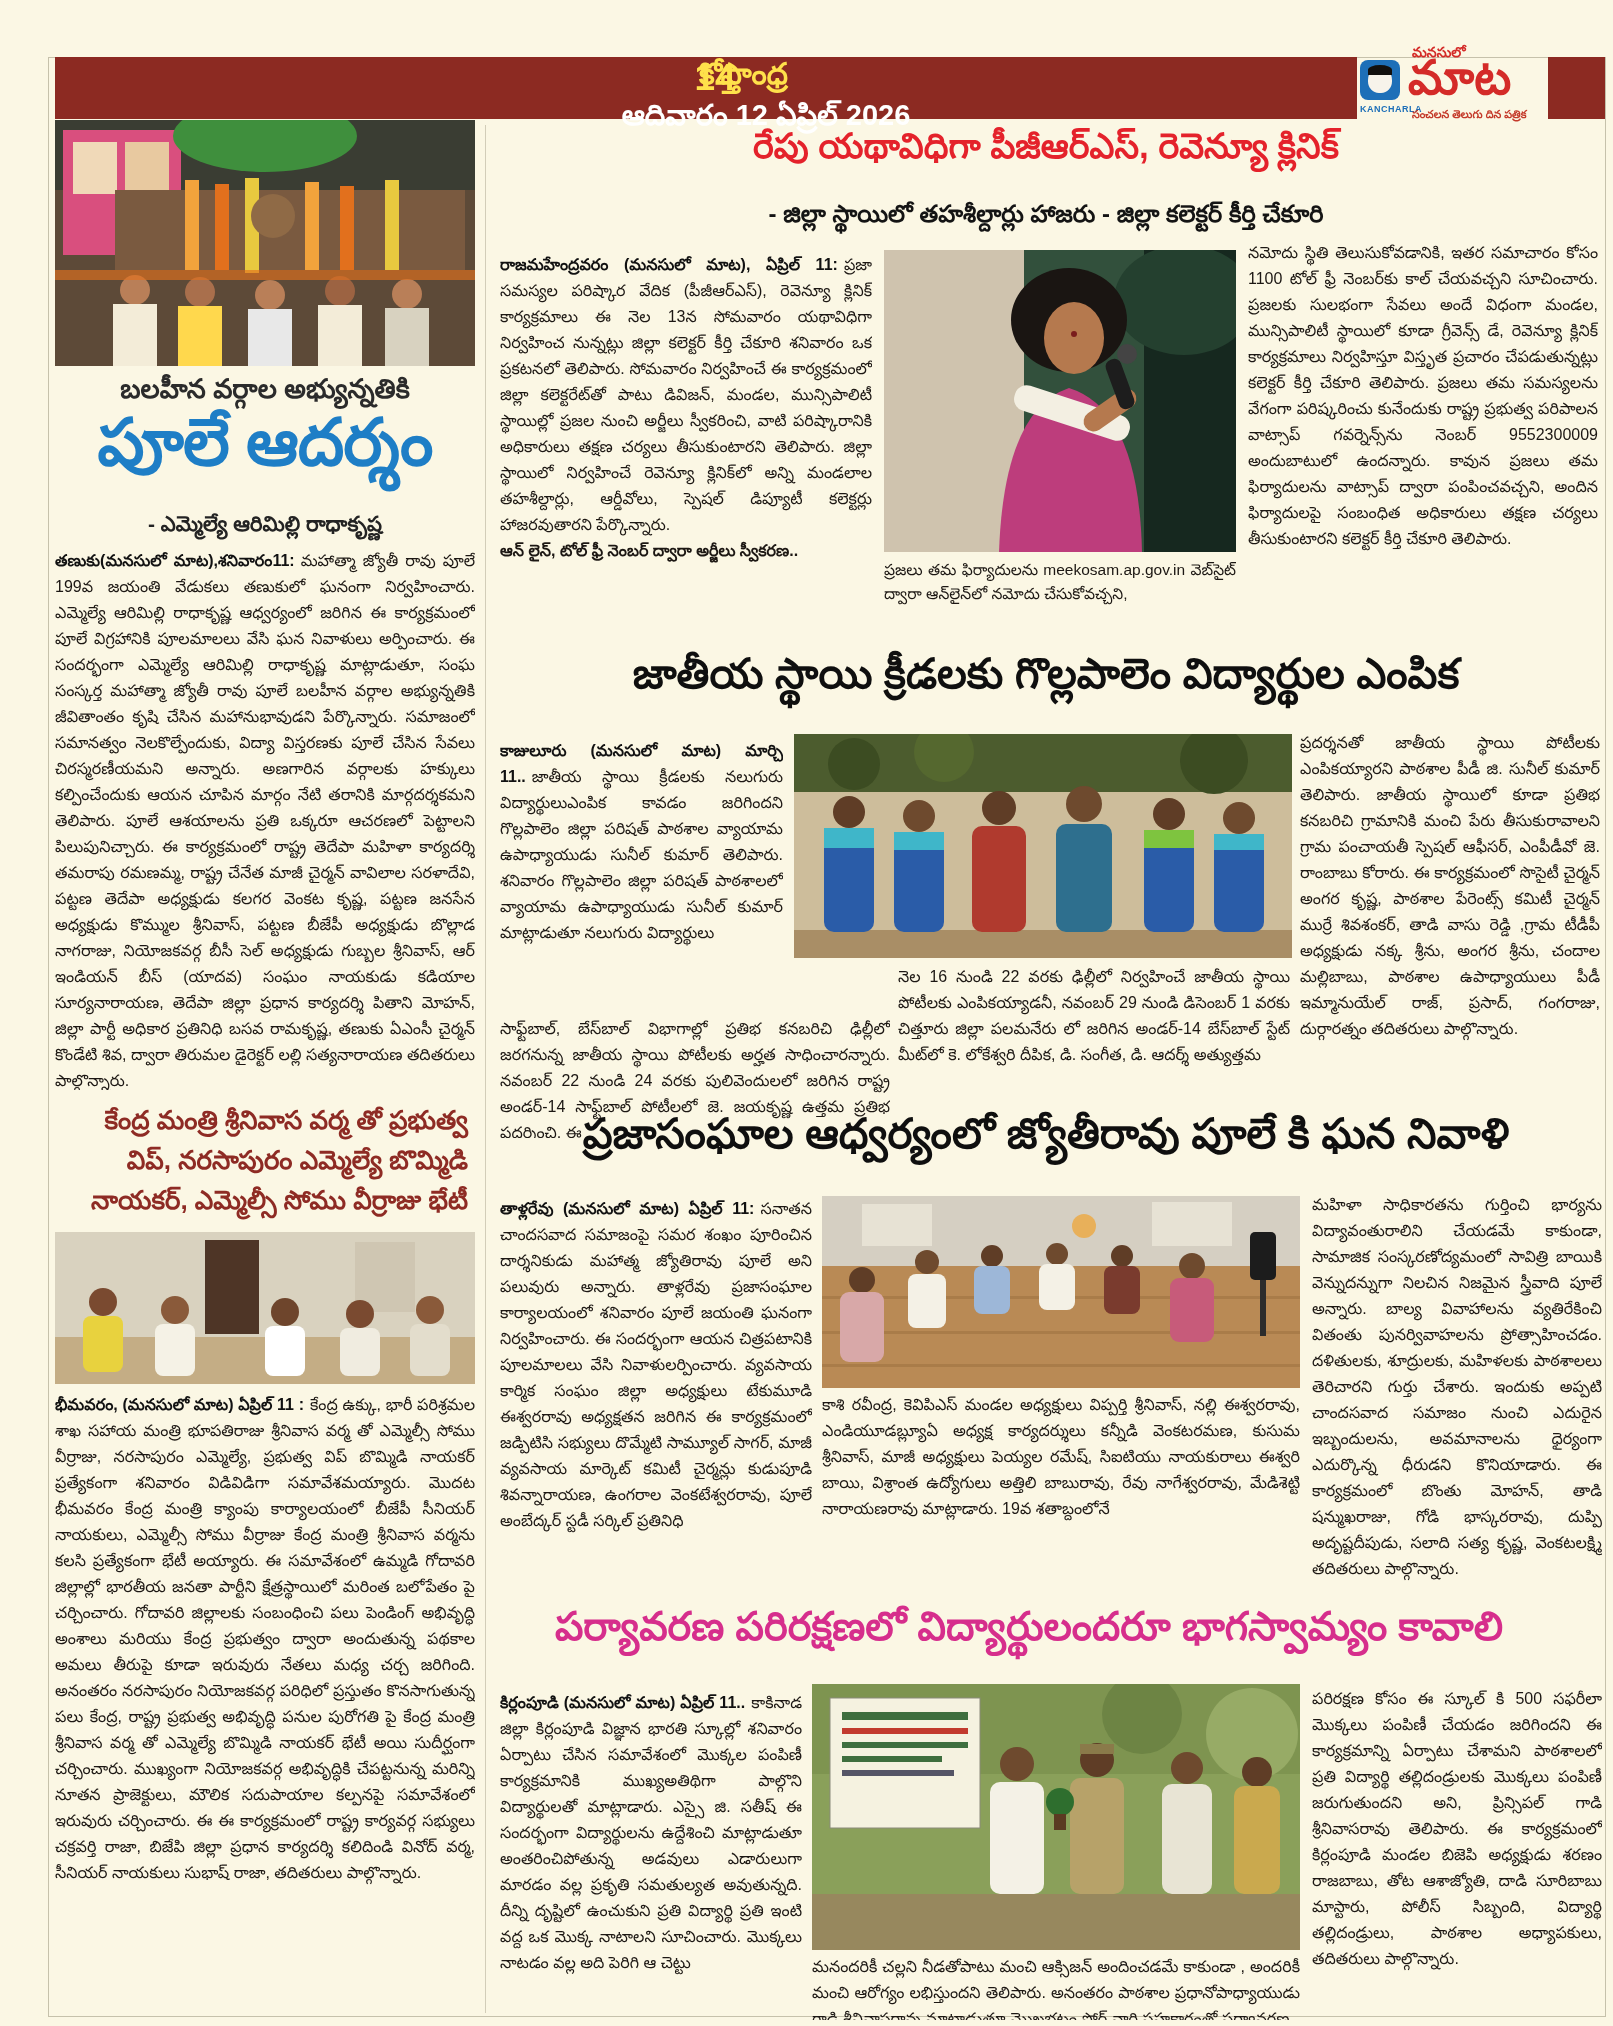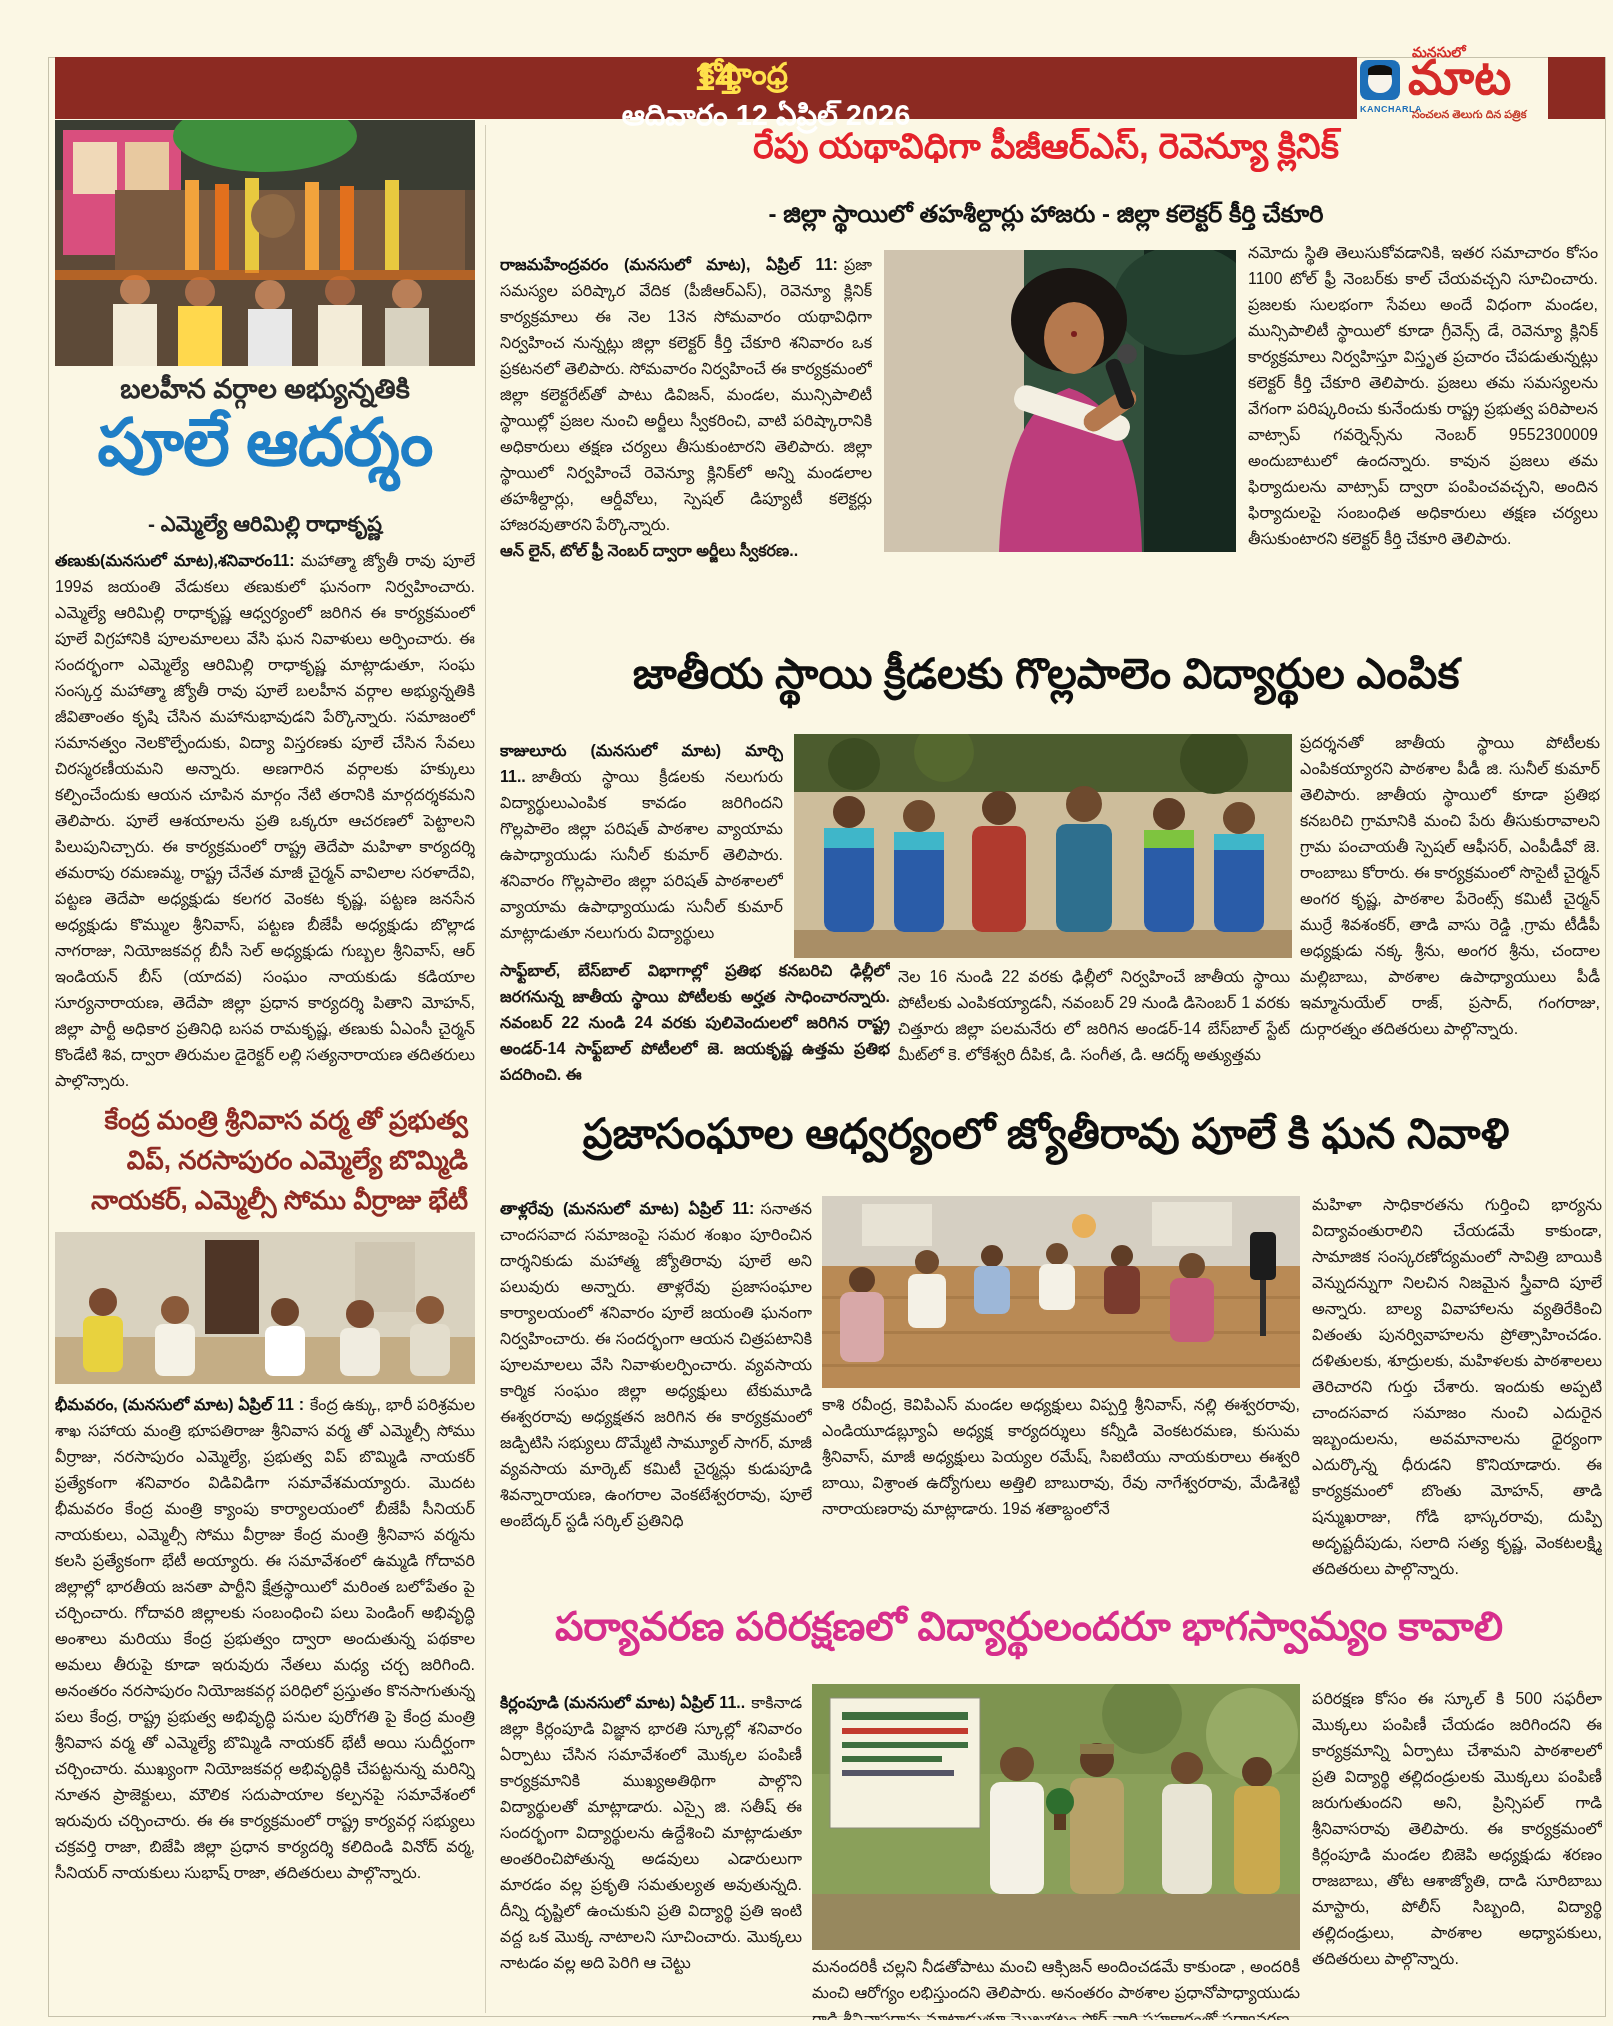--- a/index.html
+++ b/index.html
@@ -147,20 +147,21 @@
       <ellipse cx="185" cy="70" rx="58" ry="52" fill="#1a1512"></ellipse>
       <ellipse cx="190" cy="88" rx="30" ry="36" fill="#b5794e"></ellipse>
       <circle cx="190" cy="84" r="3" fill="#7a1d1d"></circle>
       <path d="M115 302 Q120 160 185 138 Q255 160 258 302 Z" fill="#bd3d7c"></path>
       <rect x="128" y="150" width="120" height="26" rx="12" transform="rotate(18 188 163)" fill="#f3efe2"></rect>
       <rect x="196" y="150" width="60" height="20" rx="10" transform="rotate(-35 226 160)" fill="#b5794e"></rect>
       <rect x="228" y="108" width="16" height="52" rx="7" transform="rotate(-20 236 134)" fill="#1d1d1d"></rect>
       <circle cx="243" cy="104" r="10" fill="#444"></circle>
     </svg>
   </div>
+  <div class="abs cap" style="left:884px;top:558px;width:352px;height:74px;">ప్రజలు తమ ఫిర్యాదులను meekosam.ap.gov.in వెబ్‌సైట్ ద్వారా ఆన్‌లైన్‌లో నమోదు చేసుకోవచ్చని,</div>
 
   <div class="abs col" style="left:1248px;top:240px;width:350px;height:402px;">
     <p>నమోదు స్థితి తెలుసుకోవడానికి, ఇతర సమాచారం కోసం 1100 టోల్ ఫ్రీ నెంబర్‌కు కాల్ చేయవచ్చని సూచించారు. ప్రజలకు సులభంగా సేవలు అందే విధంగా మండల, మున్సిపాలిటీ స్థాయిలో కూడా గ్రీవెన్స్ డే, రెవెన్యూ క్లినిక్ కార్యక్రమాలు నిర్వహిస్తూ విస్తృత ప్రచారం చేపడుతున్నట్లు కలెక్టర్ కీర్తి చేకూరి తెలిపారు. ప్రజలు తమ సమస్యలను వేగంగా పరిష్కరించు కునేందుకు రాష్ట్ర ప్రభుత్వ పరిపాలన వాట్సాప్ గవర్నెన్స్‌ను నెంబర్ 9552300009 అందుబాటులో ఉందన్నారు. కావున ప్రజలు తమ ఫిర్యాదులను వాట్సాప్ ద్వారా పంపించవచ్చని, అందిన ఫిర్యాదులపై సంబంధిత అధికారులు తక్షణ చర్యలు తీసుకుంటారని కలెక్టర్ కీర్తి చేకూరి తెలిపారు.</p>
   </div>
 
   <div class="abs a2head">జాతీయ స్థాయి క్రీడలకు గొల్లపాలెం విద్యార్థుల ఎంపిక</div>
 
   <div class="abs col" style="left:500px;top:738px;width:283px;height:230px;">
     <p><b class="dl">కాజులూరు (మనసులో మాట) మార్చి 11..</b><span>జాతీయ స్థాయి క్రీడలకు నలుగురు విద్యార్థులుఎంపిక కావడం జరిగిందని గొల్లపాలెం జిల్లా పరిషత్ పాఠశాల వ్యాయామ ఉపాధ్యాయుడు సునీల్ కుమార్ తెలిపారు. శనివారం గొల్లపాలెం జిల్లా పరిషత్ పాఠశాలలో వ్యాయామ ఉపాధ్యాయుడు సునీల్ కుమార్ మాట్లాడుతూ నలుగురు విద్యార్థులు</span></p>
   </div>
@@ -185,21 +186,21 @@
         <rect x="262" y="90" width="56" height="108" rx="10" fill="#2e6f8e"></rect>
       <circle cx="375" cy="80" r="16" fill="#5f3d26"></circle>
         <rect x="350" y="96" width="50" height="102" rx="10" fill="#2a5ca8"></rect>
         <rect x="350" y="96" width="50" height="18" fill="#7ec43f"></rect>
       <circle cx="445" cy="84" r="16" fill="#6e4a2e"></circle>
         <rect x="420" y="100" width="50" height="98" rx="10" fill="#2a5ca8"></rect>
         <rect x="420" y="100" width="50" height="16" fill="#3fb6c9"></rect>
     </svg>
   </div>
 
-  <div class="abs col" style="left:500px;top:958px;width:390px;height:122px;font-weight:bold;">
+  <div class="abs col" style="left:500px;top:1016px;width:390px;height:122px;">
     <p>సాఫ్ట్‌బాల్, బేస్‌బాల్ విభాగాల్లో ప్రతిభ కనబరిచి ఢిల్లీలో జరగనున్న జాతీయ స్థాయి పోటీలకు అర్హత సాధించారన్నారు. నవంబర్ 22 నుండి 24 వరకు పులివెందులలో జరిగిన రాష్ట్ర అండర్-14 సాఫ్ట్‌బాల్ పోటీలలో జె. జయకృష్ణ ఉత్తమ ప్రతిభ ప్రదర్శించి, ఈ</p>
   </div>
   <div class="abs col" style="left:898px;top:964px;width:392px;height:130px;">
     <p>నెల 16 నుండి 22 వరకు ఢిల్లీలో నిర్వహించే జాతీయ స్థాయి పోటీలకు ఎంపికయ్యాడనీ, నవంబర్ 29 నుండి డిసెంబర్ 1 వరకు చిత్తూరు జిల్లా పలమనేరు లో జరిగిన అండర్-14 బేస్‌బాల్ స్టేట్ మీట్‌లో కె. లోకేశ్వరి దీపిక, డి. సంగీత, డి. ఆదర్శ్ అత్యుత్తమ</p>
   </div>
   <div class="abs col" style="left:1300px;top:730px;width:300px;height:364px;">
     <p>ప్రదర్శనతో జాతీయ స్థాయి పోటీలకు ఎంపికయ్యారని పాఠశాల పీడీ జి. సునీల్ కుమార్ తెలిపారు. జాతీయ స్థాయిలో కూడా ప్రతిభ కనబరిచి గ్రామానికి మంచి పేరు తీసుకురావాలని గ్రామ పంచాయతీ స్పెషల్ ఆఫీసర్, ఎంపీడీవో జె. రాంబాబు కోరారు. ఈ కార్యక్రమంలో సొసైటీ చైర్మన్ అంగర కృష్ణ, పాఠశాల పేరెంట్స్ కమిటీ చైర్మన్ ముర్రే శివశంకర్, తాడి వాసు రెడ్డి ,గ్రామ టీడీపీ అధ్యక్షుడు నక్క శ్రీను, అంగర శ్రీను, చందాల మల్లిబాబు, పాఠశాల ఉపాధ్యాయులు పీడీ ఇమ్మానుయేల్ రాజ్, ప్రసాద్, గంగరాజు, దుర్గారత్నం తదితరులు పాల్గొన్నారు.</p>
   </div>
 
   <div class="abs a3head">ప్రజాసంఘాల ఆధ్వర్యంలో జ్యోతీరావు పూలే కి ఘన నివాళి</div>

